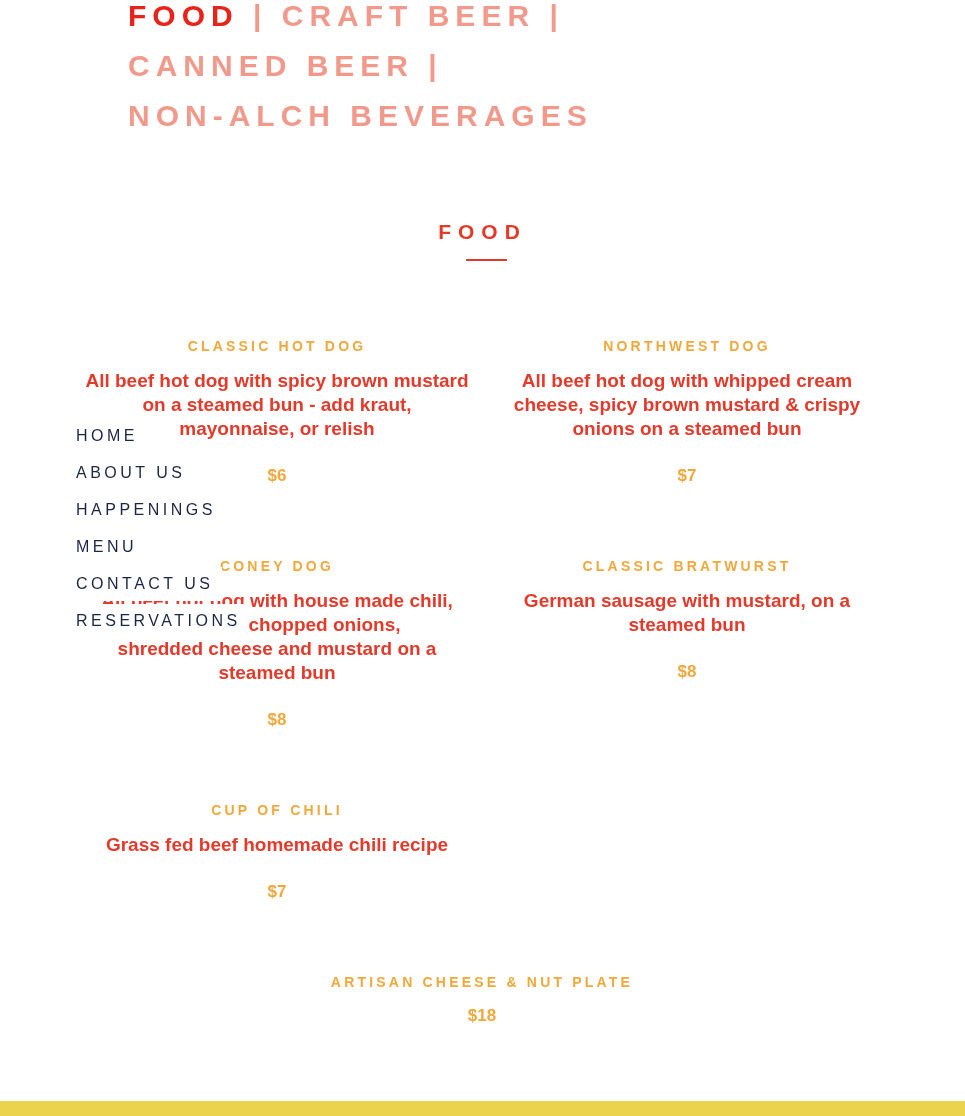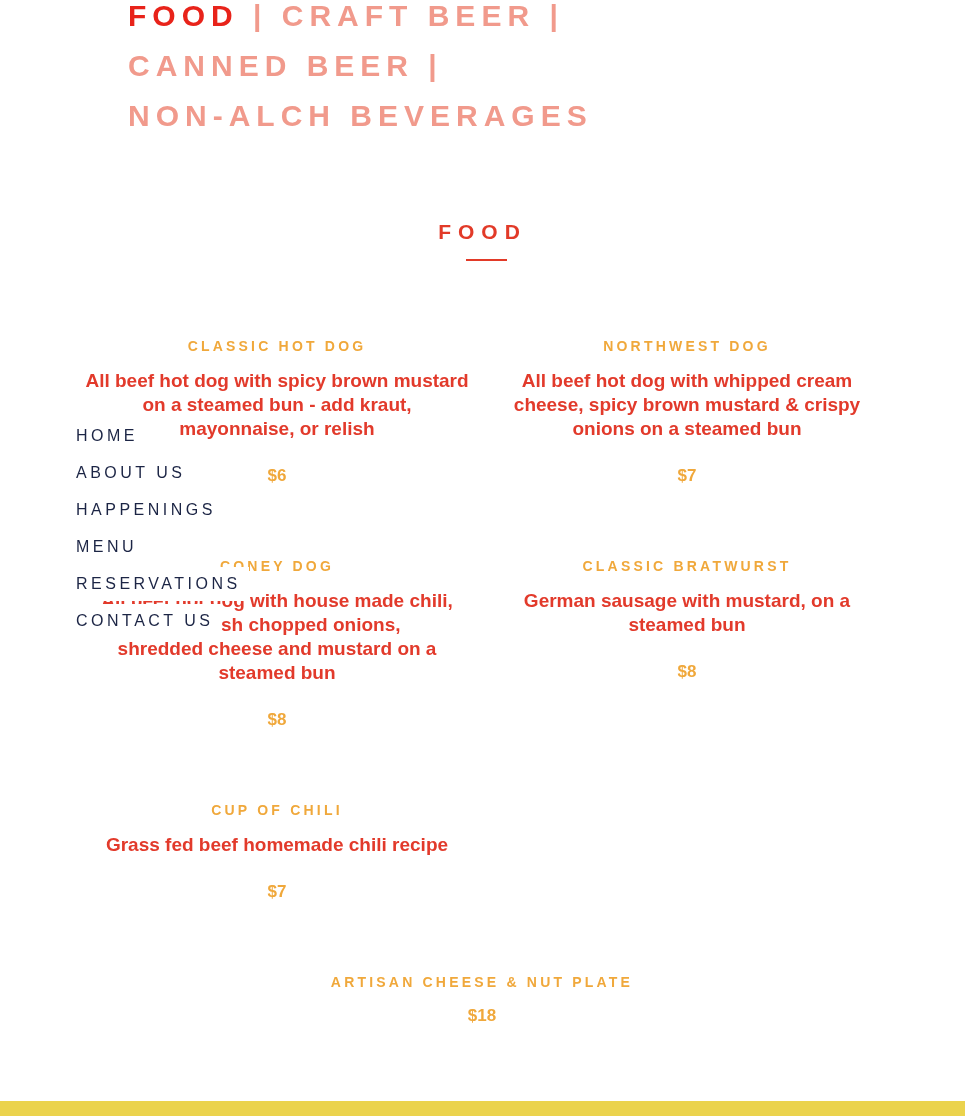--- a/index.html
+++ b/index.html
@@ -158,19 +158,19 @@
       </div>
     </div>
 
   </div>
 
   <nav class="site-nav">
     <div class="nav-item">HOME</div>
     <div class="nav-item">ABOUT US</div>
     <div class="nav-item">HAPPENINGS</div>
     <div class="nav-item">MENU</div>
+    <div class="nav-item">CONTACT US</div>
     <div class="nav-item">RESERVATIONS</div>
-    <div class="nav-item">CONTACT US</div>
   </nav>
 
   <div class="footer-bar"></div>
 
 </div>
 
 </body></html>

